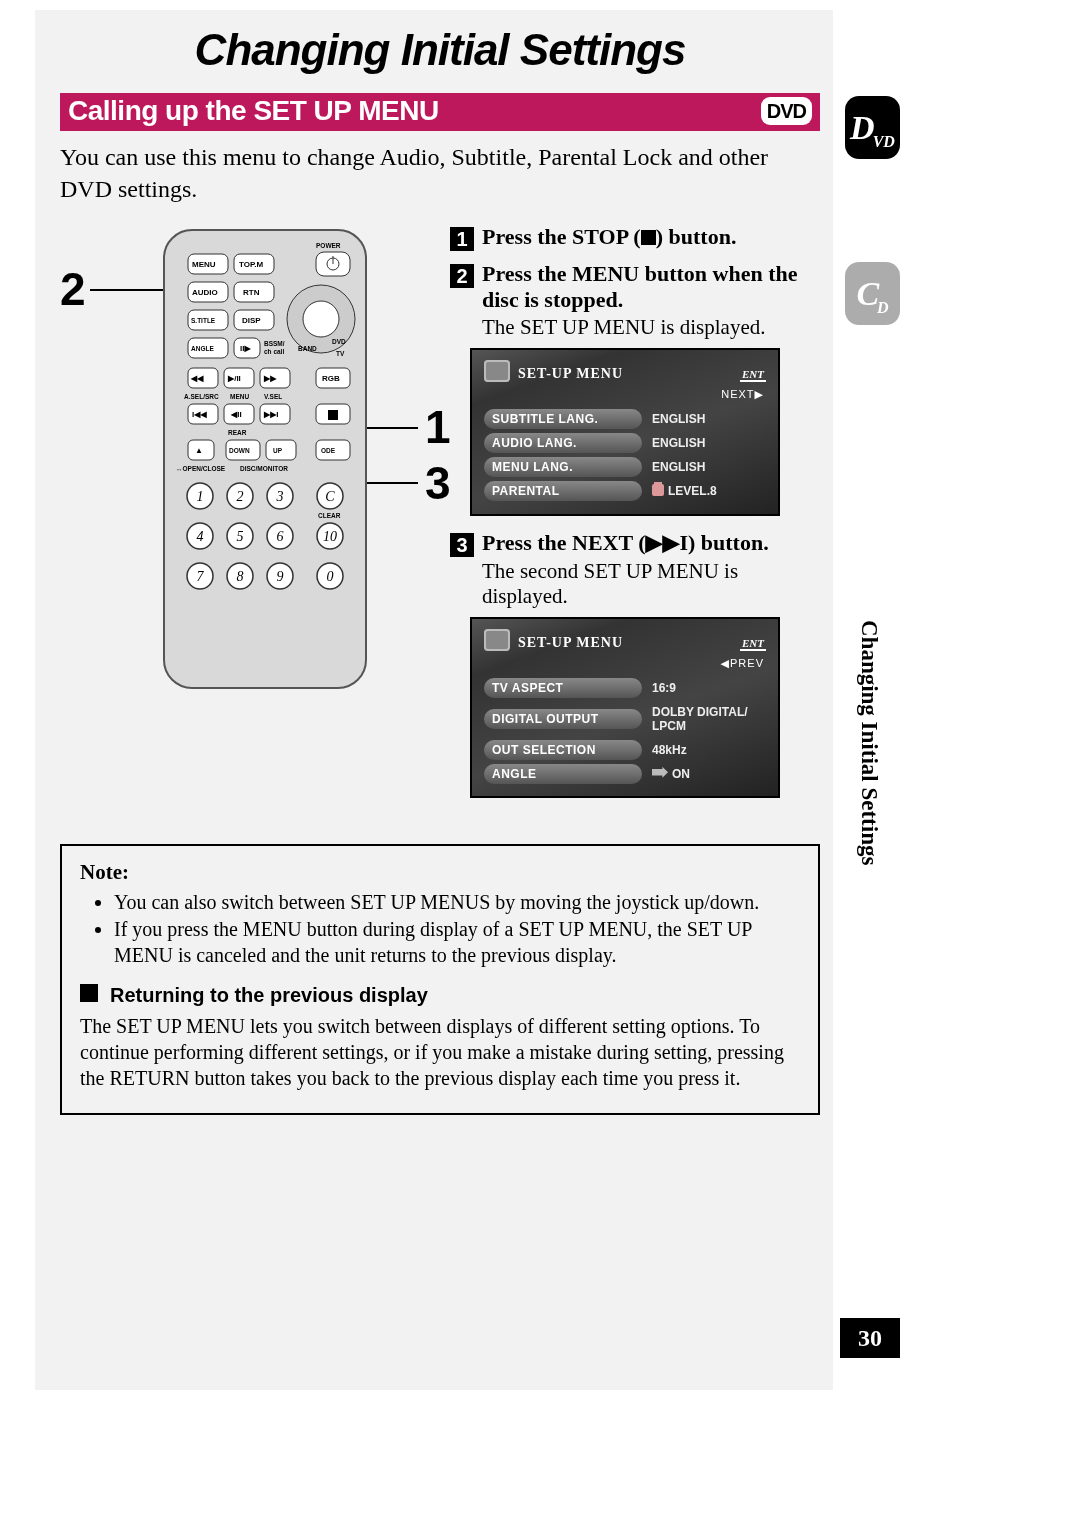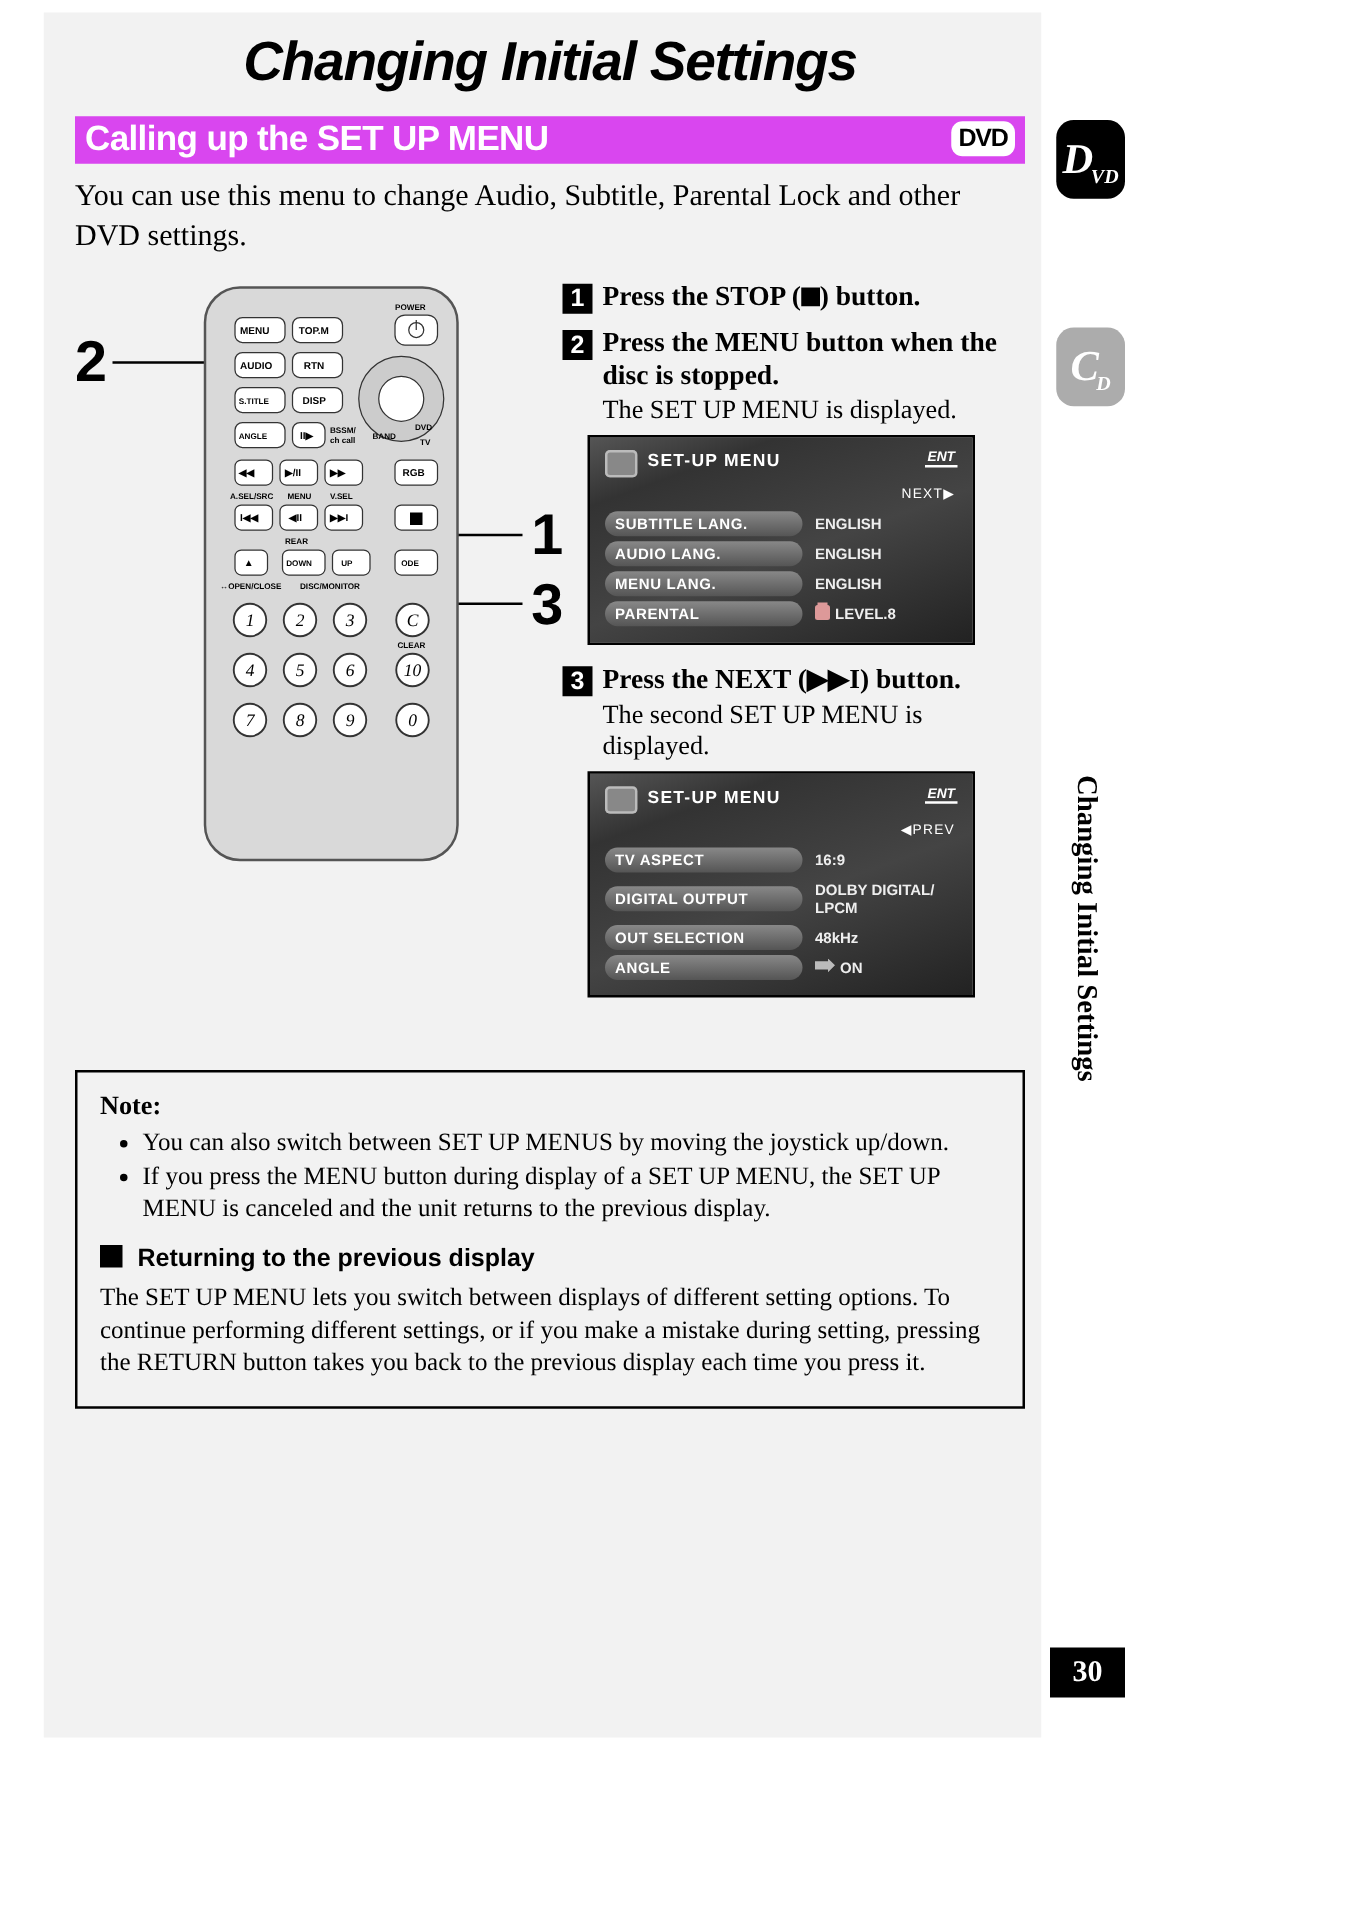--- a/index.html
+++ b/index.html
@@ -30,21 +30,21 @@
   .page-title {
     font-family: "Arial Black", Arial, sans-serif;
     font-style: italic;
     font-weight: 900;
     font-size: 44px;
     text-align: center;
     letter-spacing: -1px;
     margin-bottom: 18px;
   }
   .section-bar {
-    background: #d946ef;
+    background: #be185d;
     color: #fff;
     display: flex;
     align-items: center;
     justify-content: space-between;
     padding: 2px 8px 4px 8px;
     margin-bottom: 10px;
   }
   .section-bar h2 {
     font-family: Arial, sans-serif;
     font-weight: 700;
@@ -146,23 +146,24 @@
   .osd {
     margin: 8px 0 14px 0;
     width: 310px;
     background: linear-gradient(160deg,#555 0%, #333 20%, #444 55%, #222 100%);
     border: 2px solid #000;
     padding: 6px 6px 10px 6px;
     font-family: Arial, sans-serif;
   }
   .osd-titlebar {
     display: flex;
-    align-items: flex-start;
+    align-items: flex-end;
     gap: 8px;
     padding: 4px 6px;
+    font-family: Liberation Serif, serif;
   }
   .osd-icon {
     width: 26px; height: 22px;
     background: #888;
     border-radius: 4px;
     display: inline-block;
     box-shadow: inset 0 0 0 2px #bbb;
   }
   .osd-title {
     color: #fff;
@@ -224,21 +225,21 @@
     content: "";
     display: inline-block;
     width: 16px; height: 11px;
     background: #bbb;
     clip-path: polygon(0 20%, 65% 20%, 65% 0, 100% 50%, 65% 100%, 65% 80%, 0 80%);
   }
 
   .note-box {
     border: 2px solid #000;
     padding: 14px 6px 22px 18px;
-    margin-top: 44px;
+    margin-top: 32px;
     font-size: 20px;
   }
   .note-title { font-weight: bold; font-size: 21px; margin-bottom: 4px;}
   .note-ul { list-style: disc; margin-left: 34px; margin-bottom: 16px;}
   .note-ul li { margin-bottom: 1px; line-height: 1.3;}
   .sub-h {
     font-family: Arial, sans-serif;
     font-weight: 700;
     font-size: 20px;
     display: flex;

